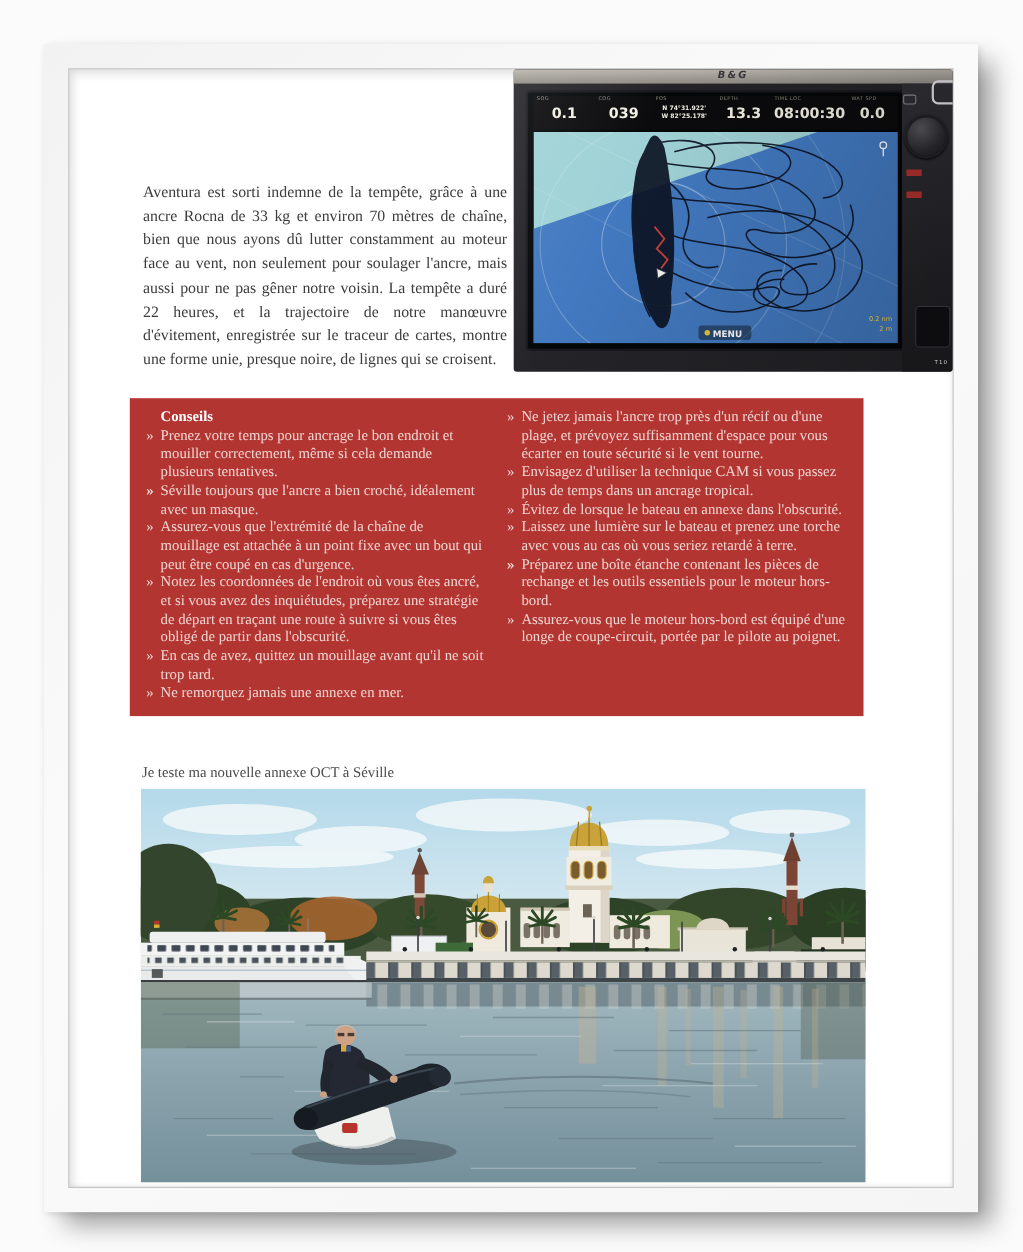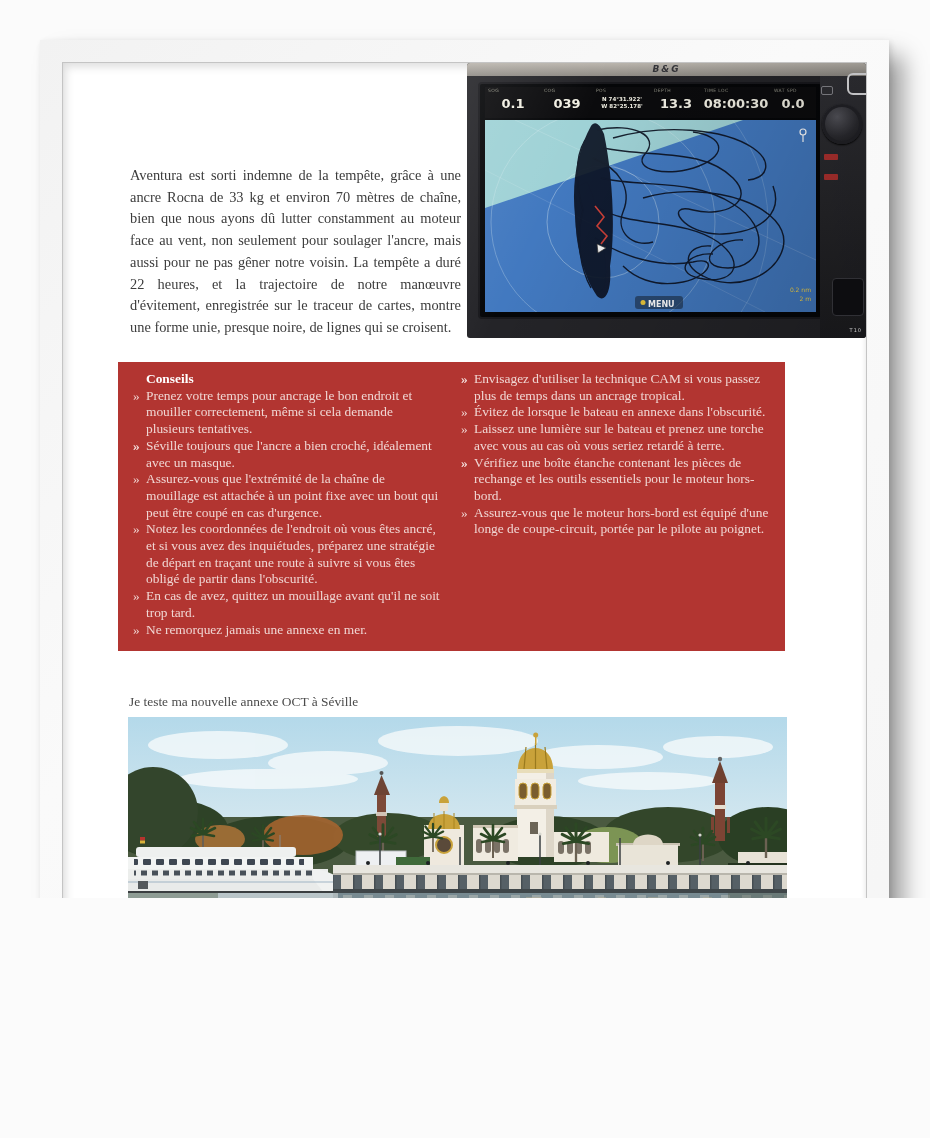--- a/index.html
+++ b/index.html
@@ -1,16 +1,16 @@
 <!DOCTYPE html>
 <html><head>
 <meta charset="utf-8">
 <style>
   html,body{margin:0;padding:0;background:#fbfbfb;}
-  .canvas{position:relative;width:930px;height:898px;overflow:hidden;
+  .canvas{position:relative;width:930px;height:1138px;overflow:hidden;
           font-family:"Liberation Serif",serif;}
   
   .frame{position:absolute;left:40px;top:40px;width:849px;height:1062px;
          background:linear-gradient(135deg,#f2f2f2,#fafafa 40%,#f5f5f5);
          box-shadow:16px 14px 22px -2px rgba(0,0,0,.38), 2px 2px 6px rgba(0,0,0,.12);}
   .mat{position:absolute;left:22px;top:22px;right:22px;bottom:22px;
        background:#ffffff;border:1px solid #c4c4c4;
        box-shadow:inset 3px 4px 9px rgba(0,0,0,.13), inset -1px -2px 4px rgba(0,0,0,.05);}
   
   .para{position:absolute;left:130px;top:165px;width:331px;
@@ -150,26 +150,26 @@
       <div class="tips-title">Conseils</div>
       <div class="tip"><span class="b">»</span><span>Prenez votre temps pour ancrage le bon endroit et mouiller correctement, même si cela demande plusieurs tentatives.</span></div>
       <div class="tip"><span class="b">»</span></div>
       <div class="tip"><span class="b">»</span><span>Séville toujours que l'ancre a bien croché, idéalement avec un masque.</span></div>
       <div class="tip"><span class="b">»</span><span>Assurez-vous que l'extrémité de la chaîne de mouillage est attachée à un point fixe avec un bout qui peut être coupé en cas d'urgence.</span></div>
       <div class="tip"><span class="b">»</span><span>Notez les coordonnées de l'endroit où vous êtes ancré, et si vous avez des inquiétudes, préparez une stratégie de départ en traçant une route à suivre si vous êtes obligé de partir dans l'obscurité.</span></div>
       <div class="tip"><span class="b">»</span><span>En cas de avez, quittez un mouillage avant qu'il ne soit trop tard.</span></div>
       <div class="tip"><span class="b">»</span><span>Ne remorquez jamais une annexe en mer.</span></div>
     </div>
     <div class="tips-col">
-      <div class="tip"><span class="b">»</span></div>
+      <div class="tip"><span class="b">»</span><span>Ne jetez jamais l'ancre trop près d'un récif ou d'une plage, et prévoyez suffisamment d'espace pour vous écarter en toute sécurité si le vent tourne.</span></div>
       <div class="tip"><span class="b">»</span><span>Envisagez d'utiliser la technique CAM si vous passez plus de temps dans un ancrage tropical.</span></div>
       <div class="tip"><span class="b">»</span><span>Évitez de lorsque le bateau en annexe dans l'obscurité.</span></div>
       <div class="tip"><span class="b">»</span><span>Laissez une lumière sur le bateau et prenez une torche avec vous au cas où vous seriez retardé à terre.</span></div>
       <div class="tip"><span class="b">»</span></div>
-      <div class="tip"><span class="b">»</span><span>Vérifiez une boîte étanche contenant les pièces de rechange et les outils essentiels pour le moteur hors-bord.</span></div>
+      <div class="tip"><span class="b">»</span><span>Préparez une boîte étanche contenant les pièces de rechange et les outils essentiels pour le moteur hors-bord.</span></div>
       <div class="tip"><span class="b">»</span><span>Assurez-vous que le moteur hors-bord est équipé d'une longe de coupe-circuit, portée par le pilote au poignet.</span></div>
     </div>
   </div>
 
   <div class="caption">Je teste ma nouvelle annexe OCT à Séville</div>
 
   <svg class="photo" viewBox="0 0 659 358">
     <defs>
       <linearGradient id="skyG" x1="0" y1="0" x2="0" y2="1">
         <stop offset="0" stop-color="#b4d9ea"></stop>

